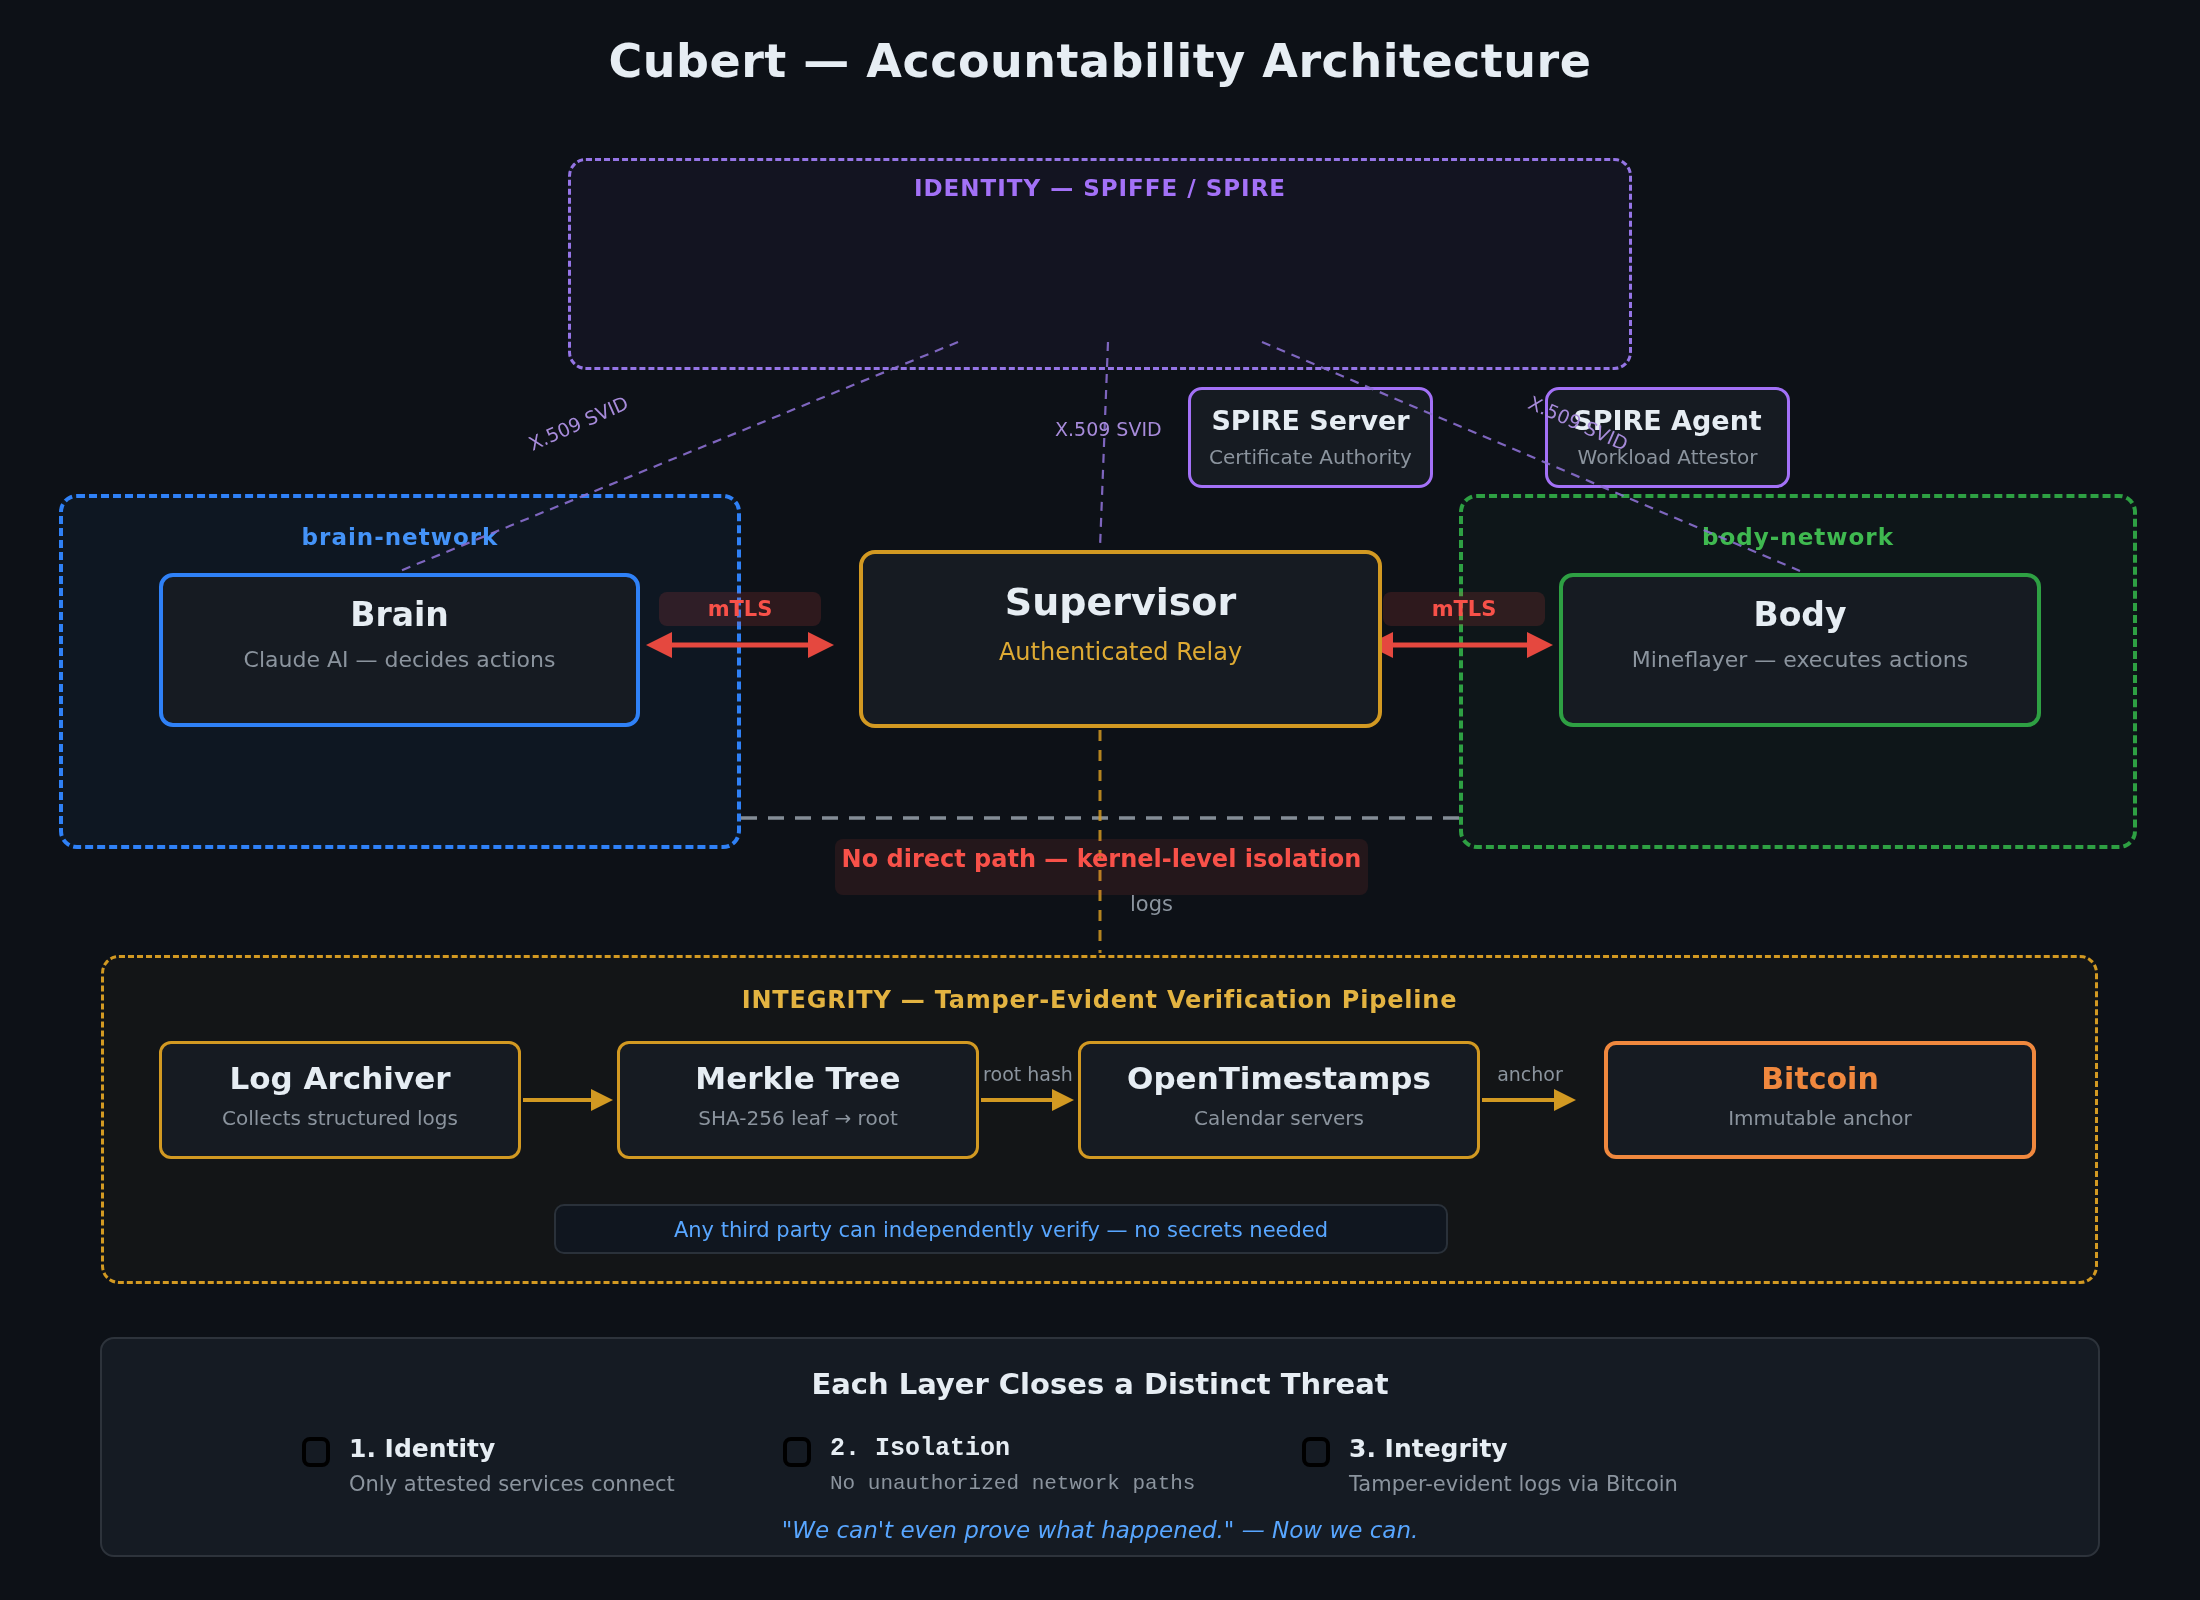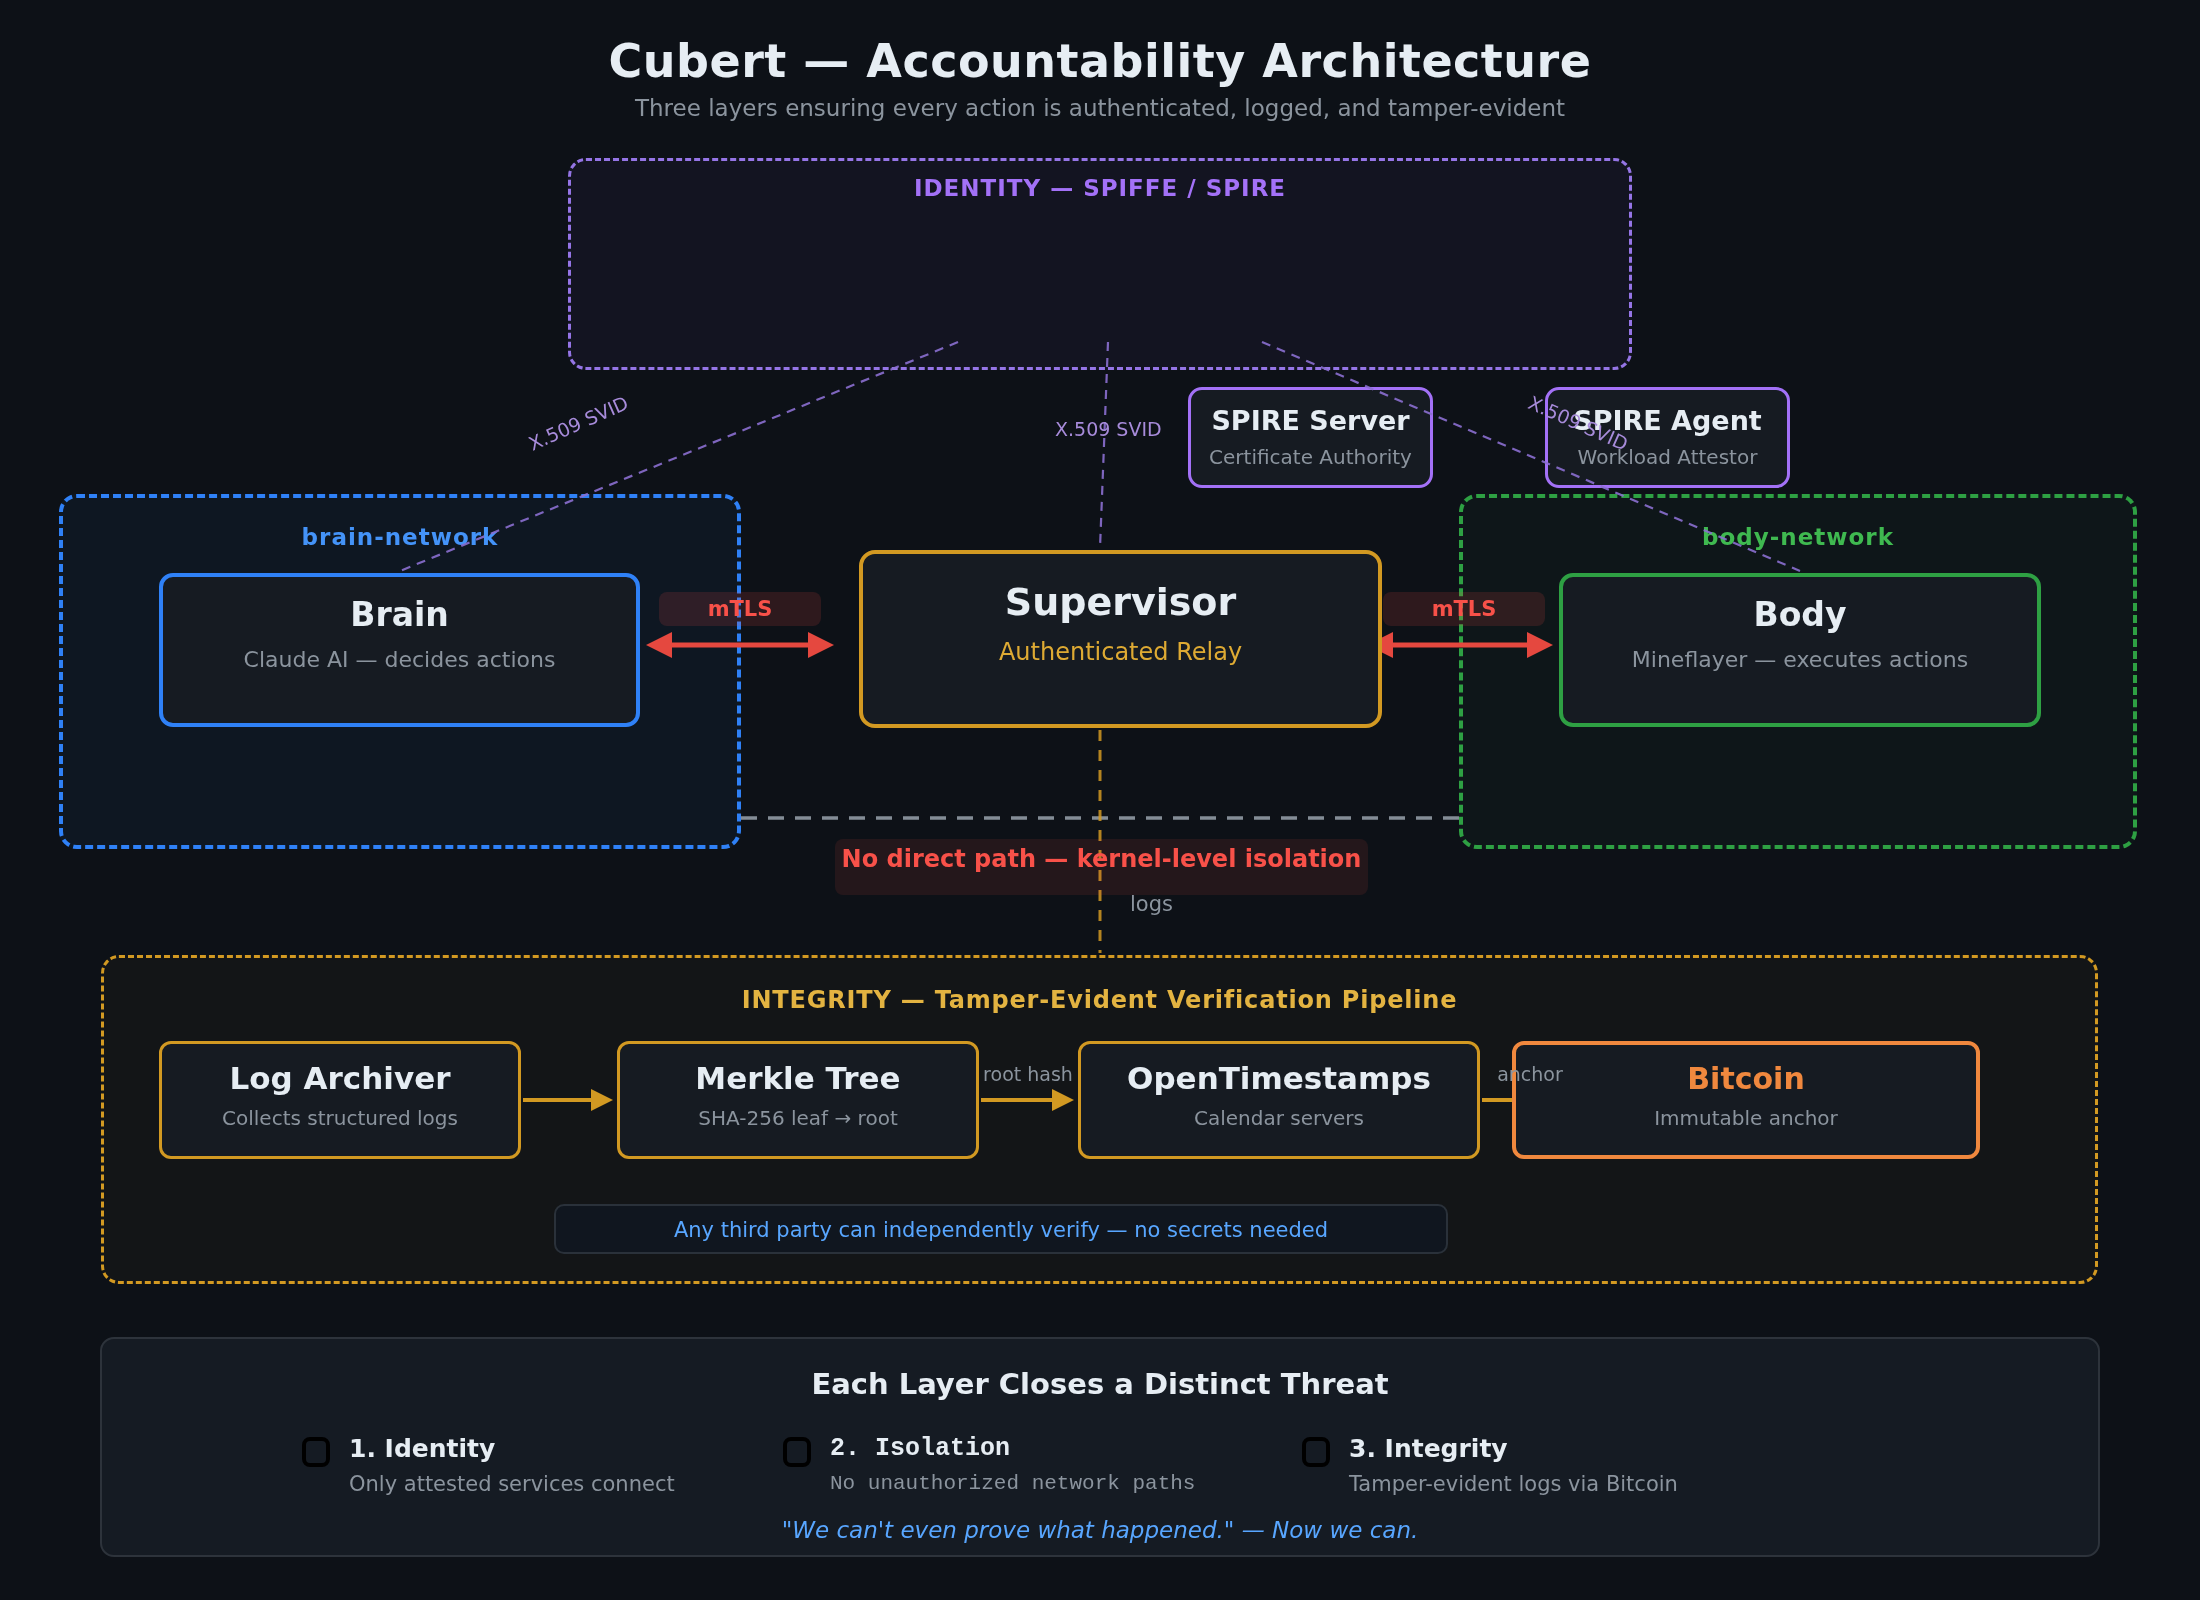--- a/index.html
+++ b/index.html
@@ -53,21 +53,21 @@
   .supervisor-node{left:838px;top:550px;width:523px;height:178px;border:4px solid var(--gold);border-radius:16px;padding-top:26px;gap:14px;margin-left:21px;}
   .supervisor-node .title{font-size:38px;}
   .supervisor-node .sub{font-size:24px;color:var(--amber);}
 
   .pipe-node{top:1041px;height:118px;border:3px solid var(--gold);padding-top:16px;gap:10px;border-radius:12px;}
   .pipe-node .title{font-size:31px;}
   .pipe-node .sub{font-size:20px;}
   .pipe-archiver{left:159px;width:362px;}
   .pipe-merkle{left:617px;width:362px;}
   .pipe-ots{left:1078px;width:402px;}
-  .pipe-btc{left:1512px;width:468px;border:4px solid var(--orange);text-align:right;}
+  .pipe-btc{left:1604px;width:432px;border:4px solid var(--orange);text-align:right;}
   .pipe-btc .title{color:var(--orange);font-size:30px;}
 
   .svid-label{position:absolute;font-size:19px;color:#a78bda;z-index:3;white-space:nowrap;}
   .svid-left{left:525px;top:412px;transform:rotate(-24deg);}
   .svid-center{left:1055px;top:418px;}
   .svid-right{left:1525px;top:412px;transform:rotate(24deg);}
 
   .mtls-label{position:absolute;top:592px;width:162px;height:34px;line-height:34px;text-align:center;
     background:rgba(248,81,73,0.14);border-radius:8px;color:var(--red);font-weight:800;font-size:21px;z-index:3;}
   .mtls-left{left:659px;}
@@ -142,21 +142,20 @@
       <line class="l-gold" x1="981" y1="1100" x2="1054" y2="1100"></line>
       <polygon class="f-gold" points="1074,1100 1052,1089 1052,1111"></polygon>
     </g>
     <g>
       <line class="l-gold" x1="1482" y1="1100" x2="1556" y2="1100"></line>
       <polygon class="f-gold" points="1576,1100 1554,1089 1554,1111"></polygon>
     </g>
   </svg>
 
   <div class="abs page-title">Cubert — Accountability Architecture</div>
-  <div class="abs page-subtitle">Three layers ensuring every action is authenticated, logged, and tamper-evident</div>
 
   <div class="abs group identity-group">
     <div class="group-label">IDENTITY — SPIFFE / SPIRE</div>
     <div class="abs node spire-node spire-server">
       <div class="title">SPIRE Server</div>
       <div class="sub">Certificate Authority</div>
     </div>
     <div class="abs node spire-node spire-agent">
       <div class="title">SPIRE Agent</div>
       <div class="sub">Workload Attestor</div>

